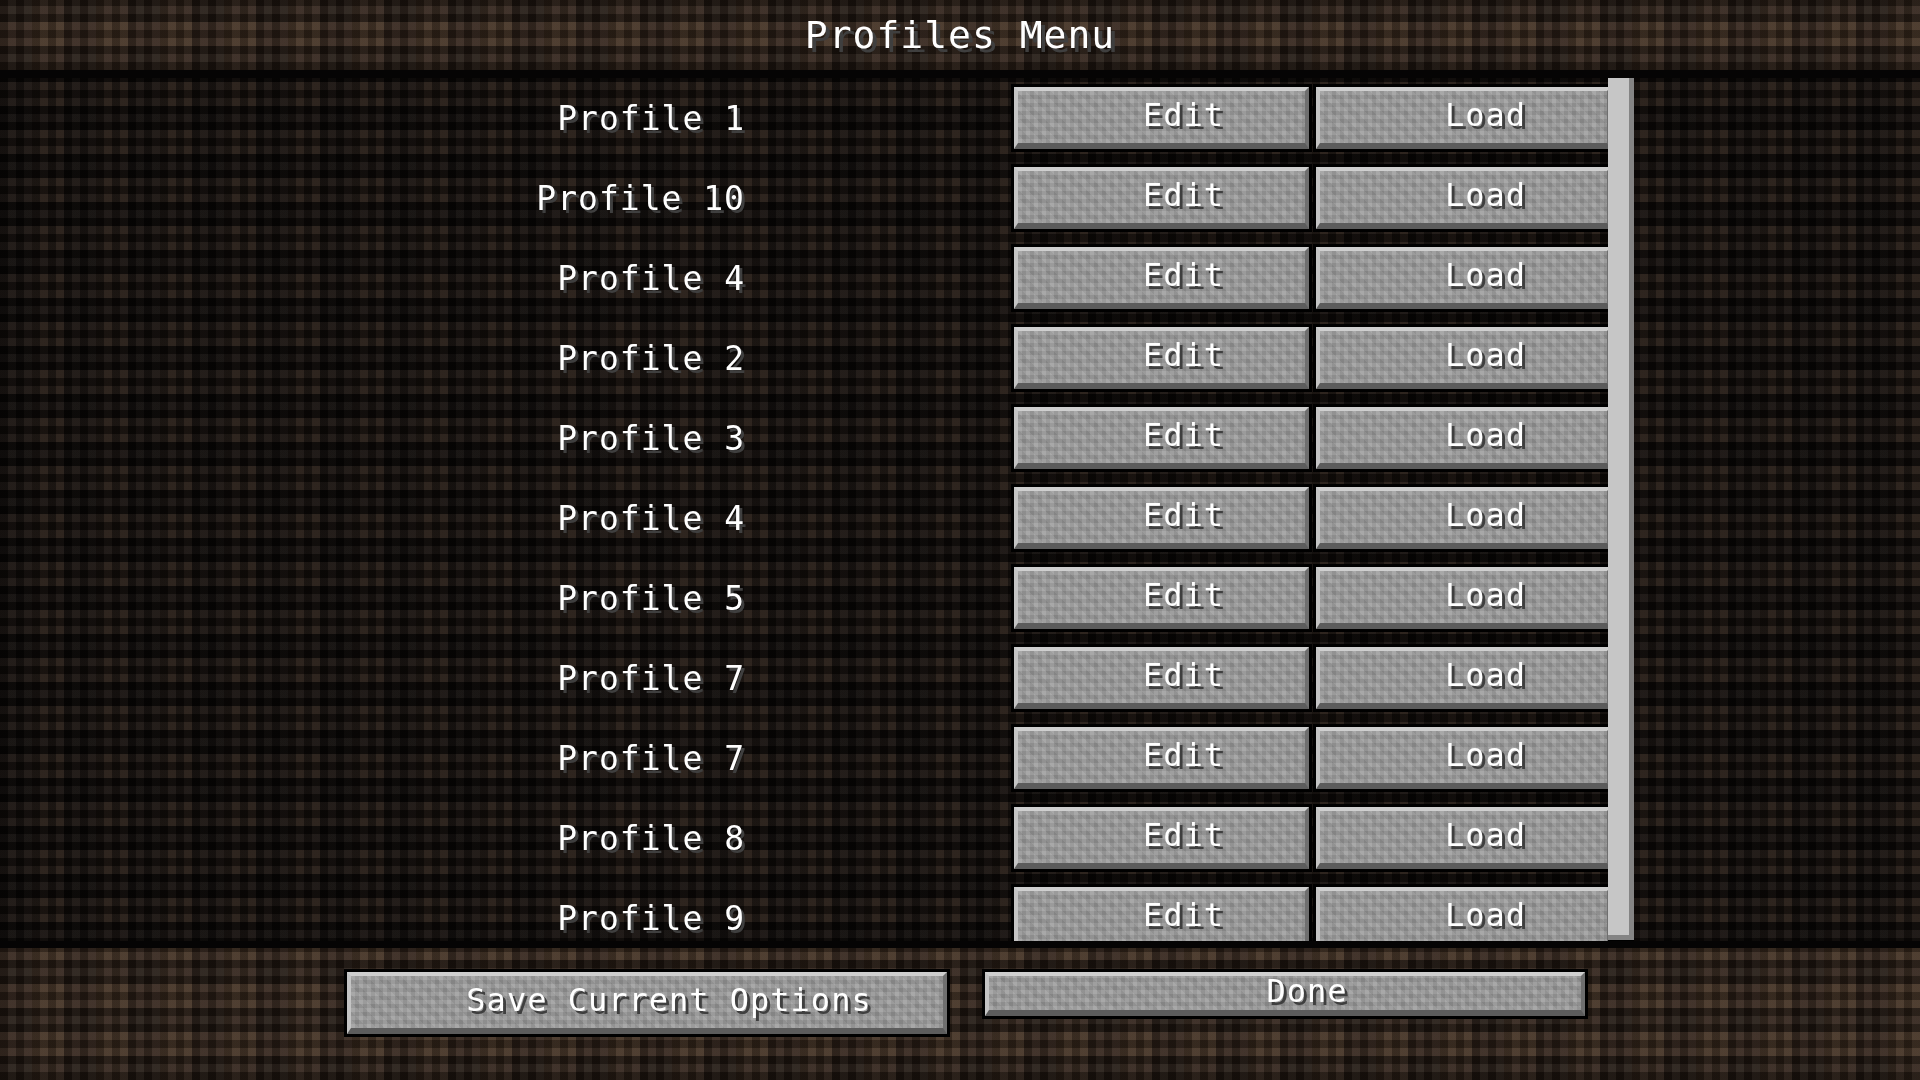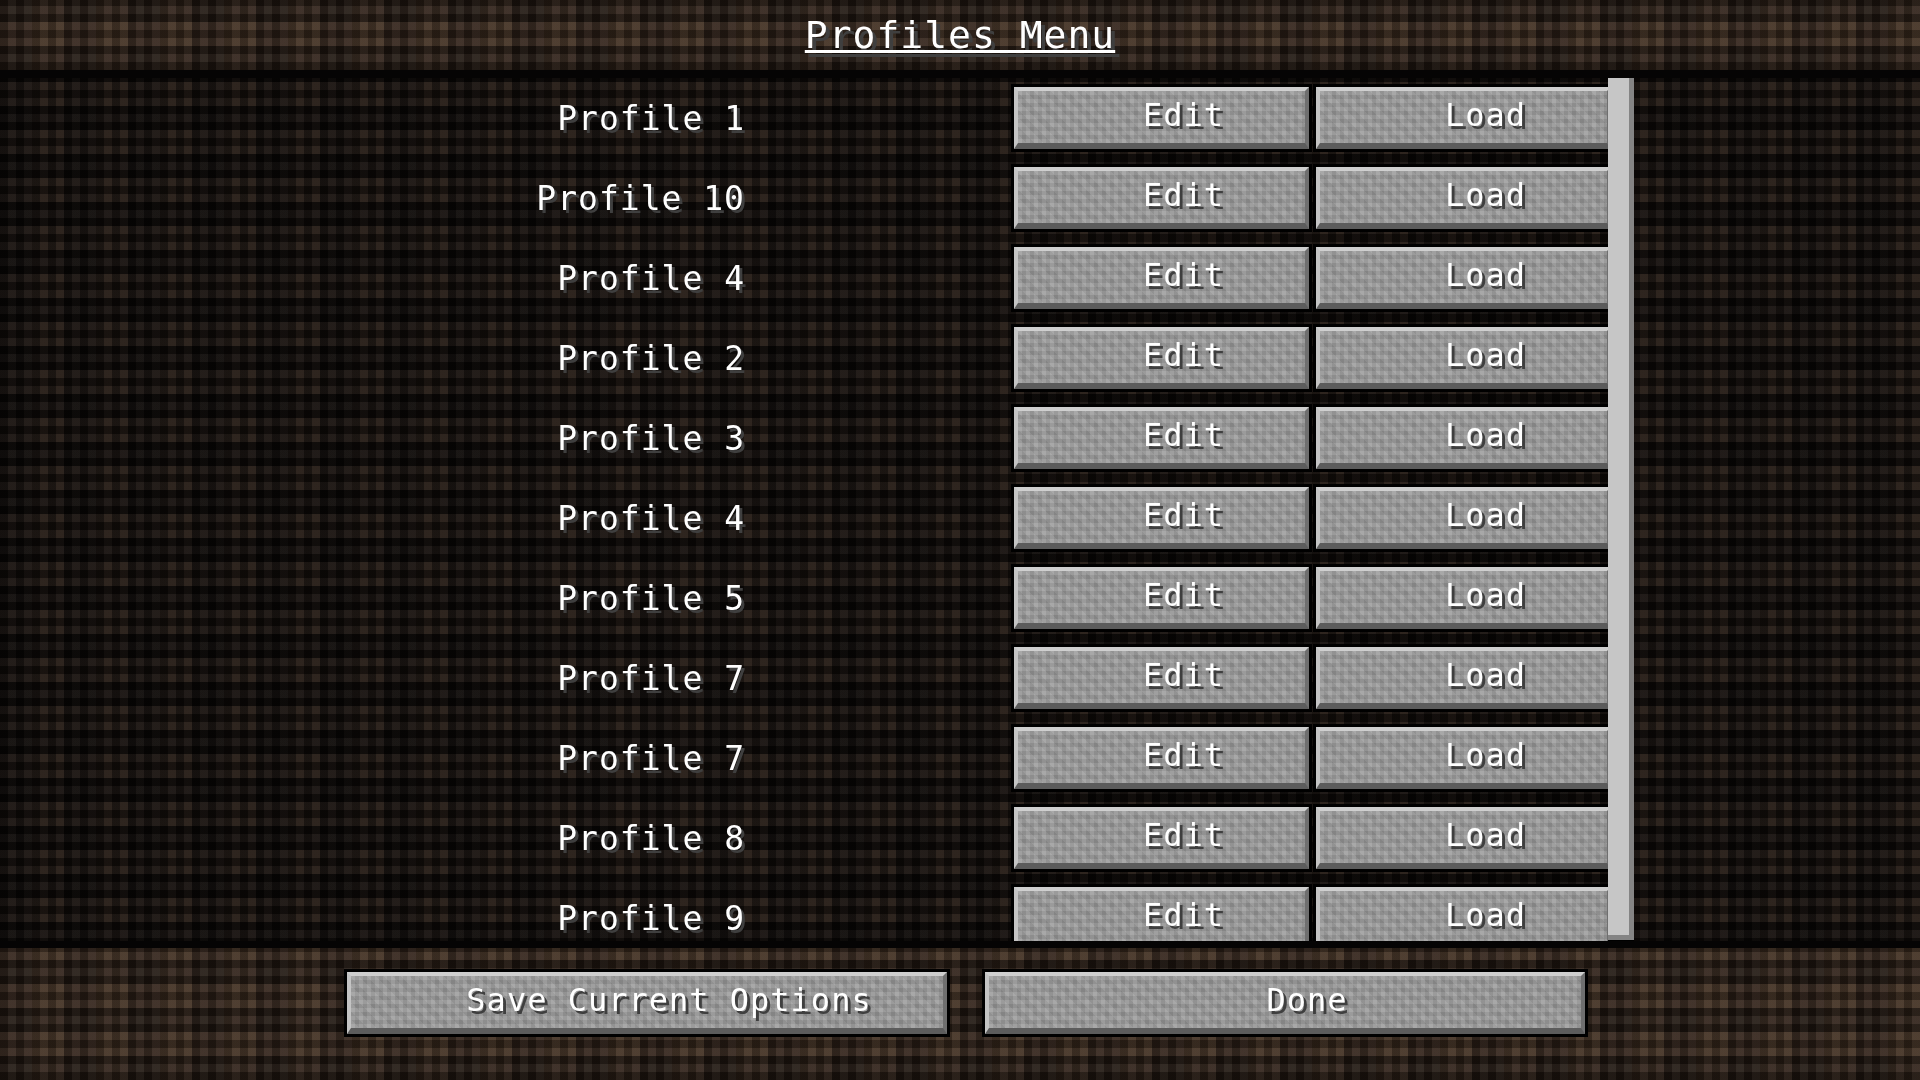--- a/index.html
+++ b/index.html
@@ -40,21 +40,20 @@
     position:absolute; left:0; top:70px; width:1920px; height:8px;
     background:#050404;
   }
 
   #title {
     color:#ffffff;
     font-size:38px;
     letter-spacing:1px;
     text-shadow:4px 4px 0 #3f3f3f;
     line-height:1;
-    text-decoration:underline;
   }
 
   #list-viewport {
     position:absolute; left:0; top:78px; width:1920px; height:868px;
     overflow:hidden;
     text-decoration:underline;
   }
   #list-inner { position:absolute; left:0; top:0; width:1920px; }
 
   .row {
@@ -118,21 +117,21 @@
     position:absolute; left:0; top:941px; width:1920px; height:7px;
     background:#050404;
   }
   #footer {
     position:absolute; left:0; top:948px; width:1920px; height:132px;
   }
   #btn-save {
     position:absolute; left:347px; top:972px; width:600px; height:62px;
   }
   #btn-done {
-    position:absolute; left:985px; top:972px; width:600px; height:62px;
+    position:absolute; left:985px; top:972px; width:600px; height:44px;
   }
 </style>
 </head>
 <body>
 
 <div id="screen">
 
   <div id="header" class="dirt-header">
     <div id="title">Profiles Menu</div>
   </div>

